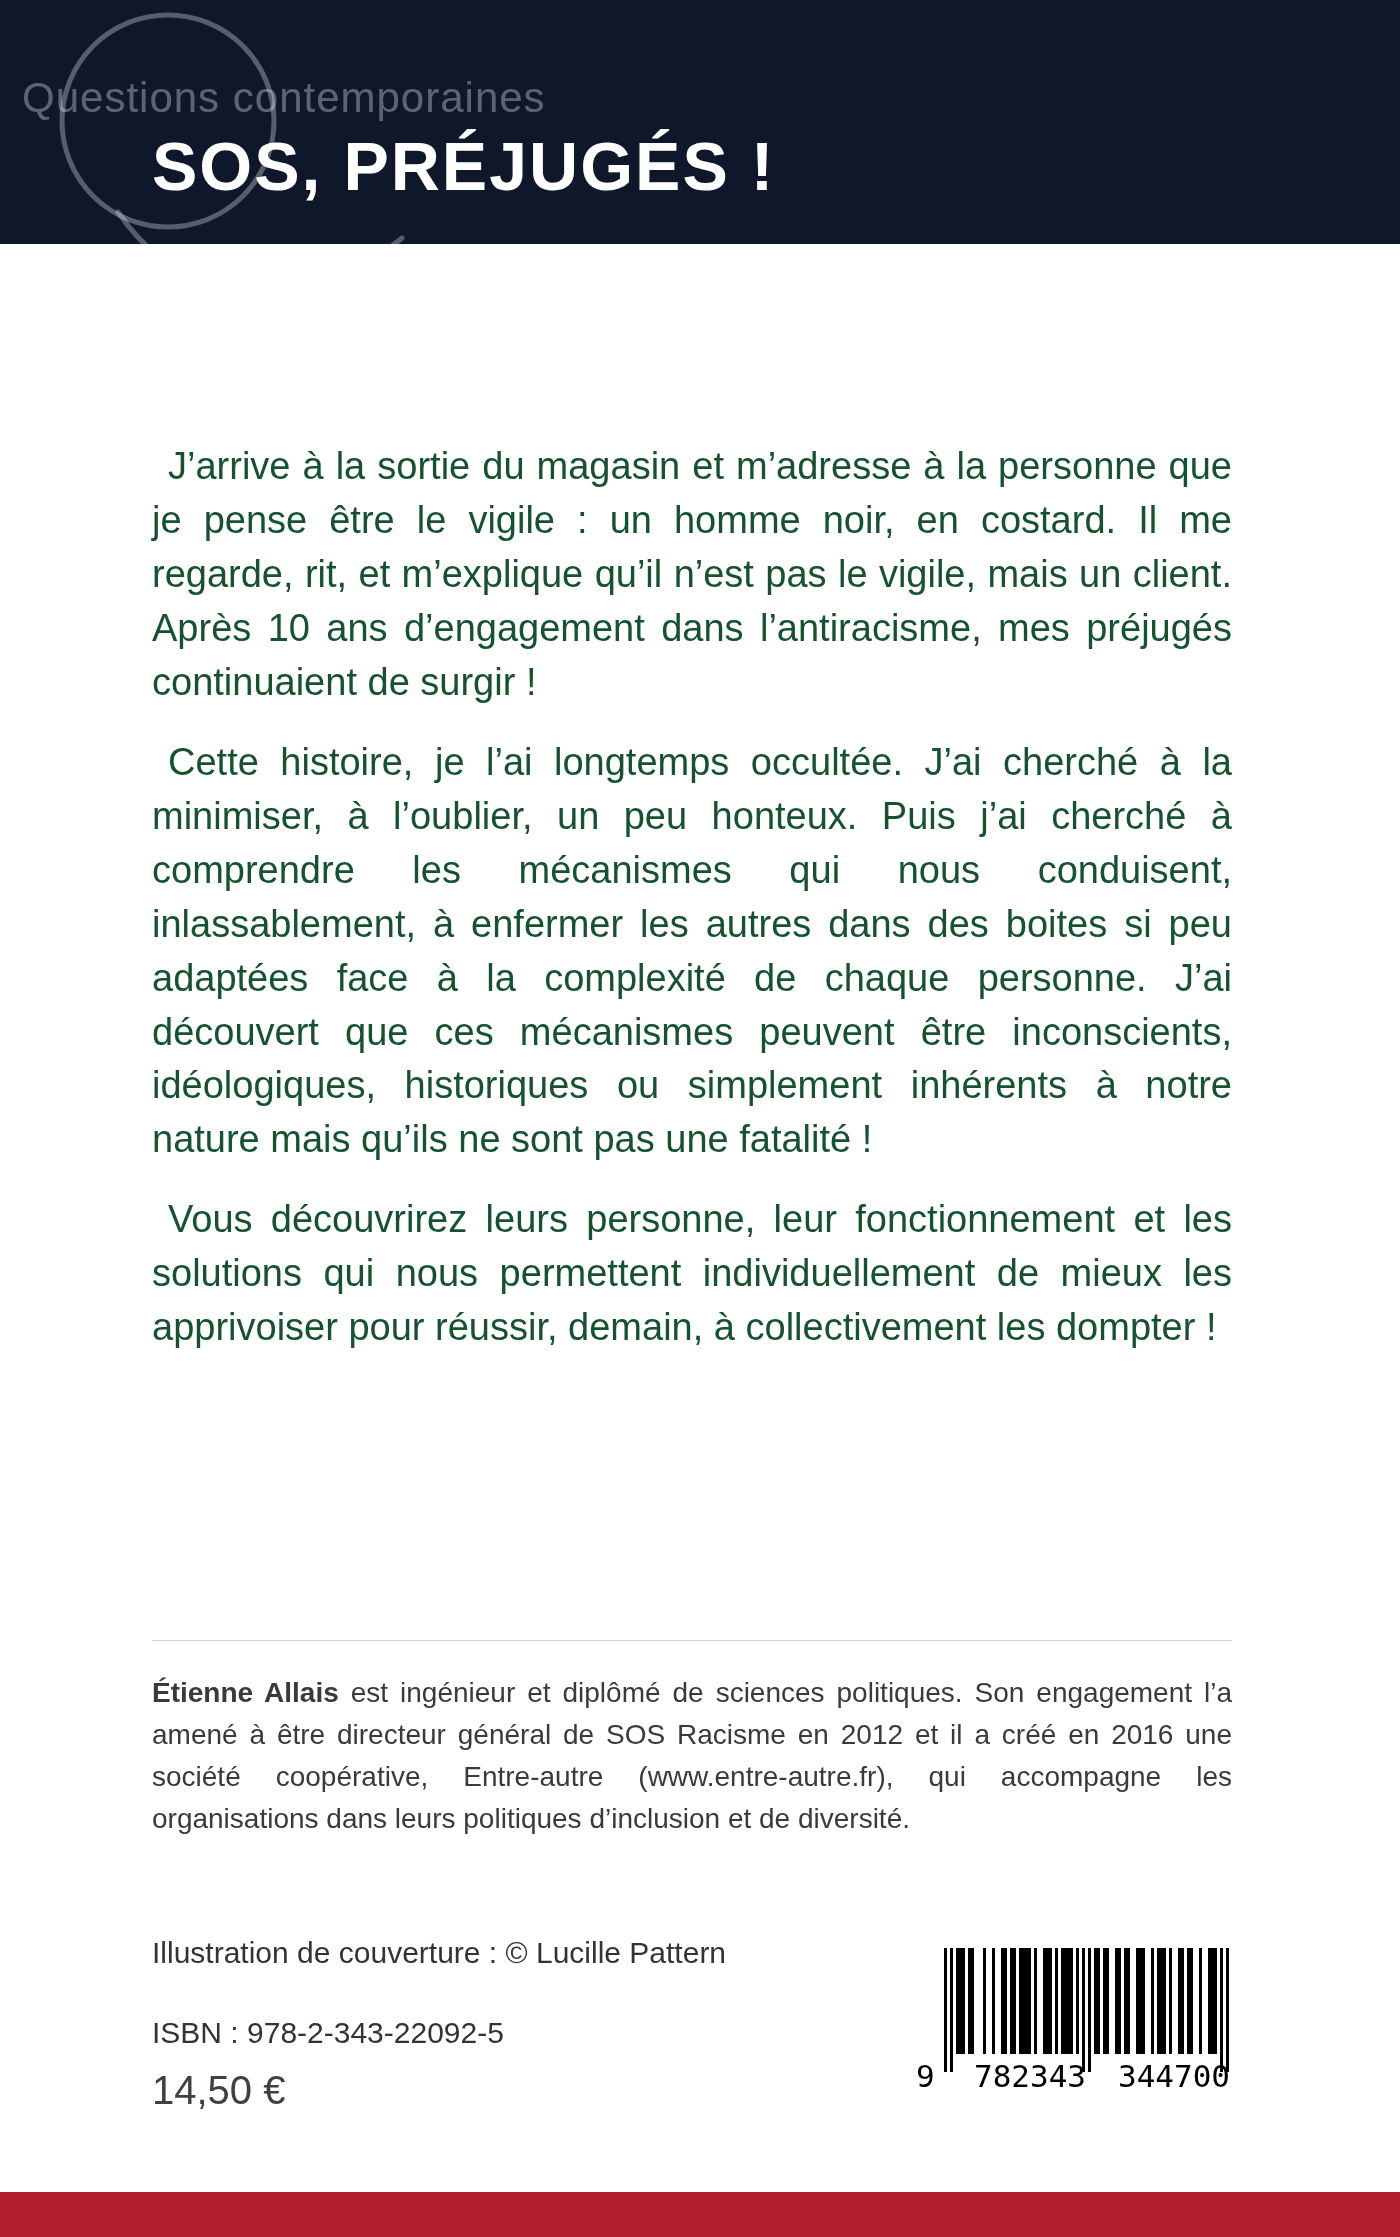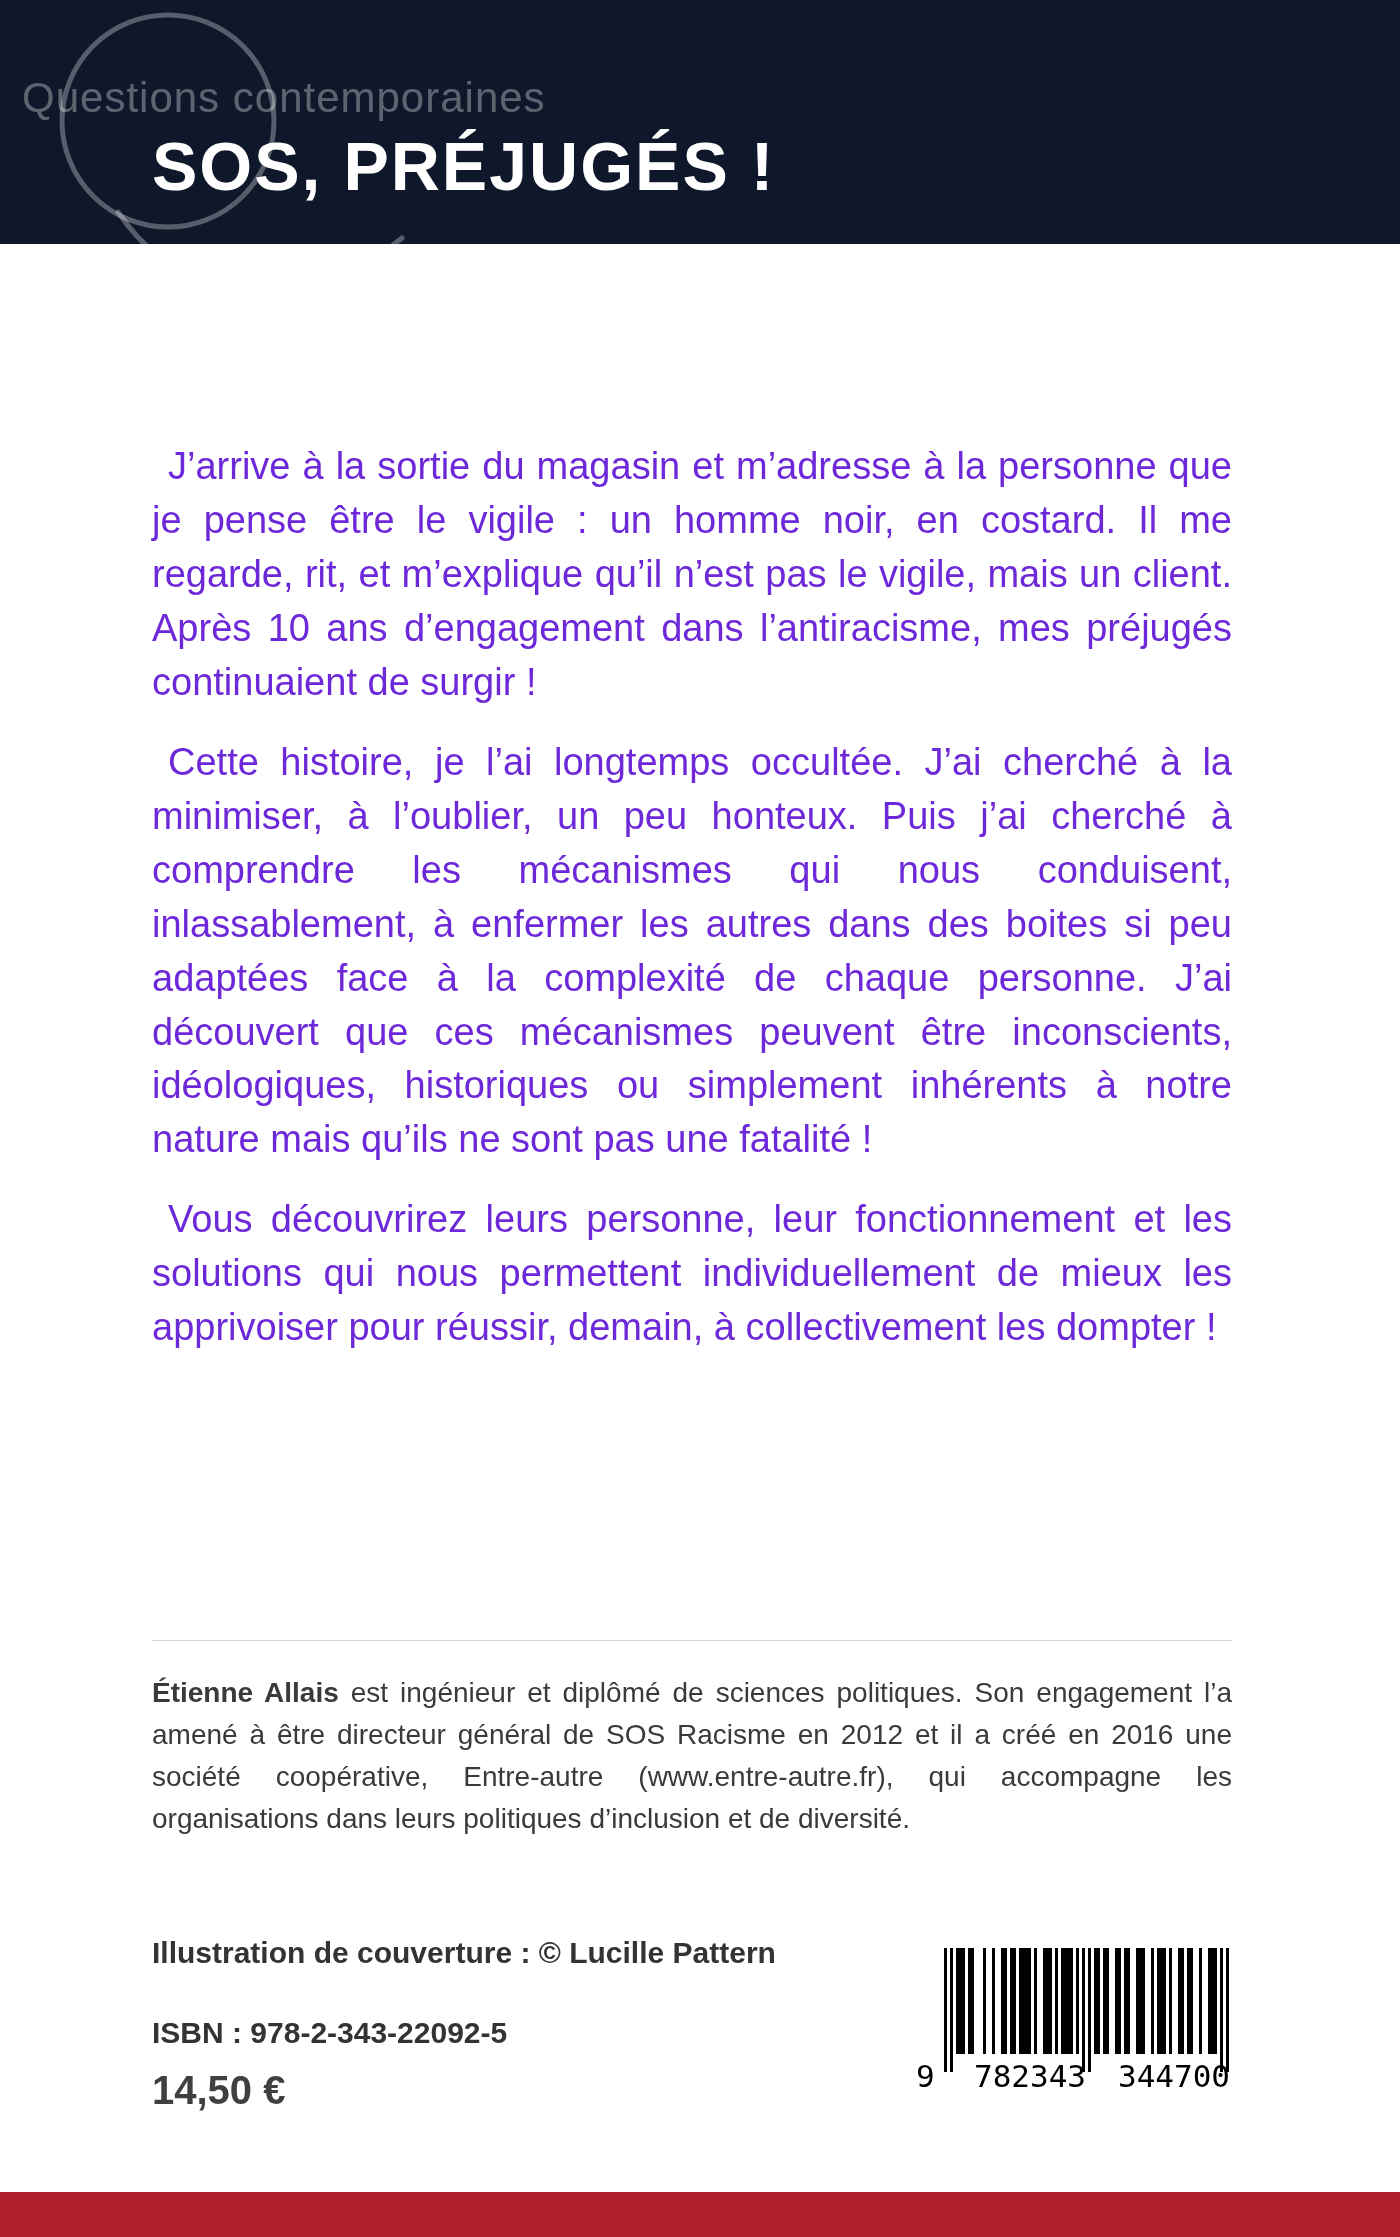--- a/index.html
+++ b/index.html
@@ -15,32 +15,32 @@
     color:rgba(255,255,255,.33);white-space:nowrap;
   }
   .title{
     position:absolute;left:152px;top:132px;width:1080px;text-align:left;
     font-size:68px;font-weight:600;letter-spacing:2px;color:#ffffff;line-height:1;
     white-space:nowrap;
   }
   
   .bodytext{
     position:absolute;left:152px;top:440px;width:1080px;
-    font-size:38px;line-height:1.42;color:#6d28d9;text-align:justify;
+    font-size:38px;line-height:1.42;color:#14532d;text-align:justify;
   }
   .bodytext p{margin:0 0 26px 0;text-indent:16px;}
   
   .divider{position:absolute;left:152px;top:1640px;width:1080px;height:1px;background:#d2d2d2;}
   .bio{
     position:absolute;left:152px;top:1672px;width:1080px;
     font-size:28px;line-height:1.5;color:#3a3a3a;text-align:justify;
   }
   .bio .author{font-weight:700;}
   
-  .credit{position:absolute;left:152px;color:#333;white-space:nowrap;font-weight:bold;}
+  .credit{position:absolute;left:152px;color:#333;white-space:nowrap;}
   .illus{top:1936px;font-size:30px;}
   .isbn{top:2016px;font-size:30px;}
   .price{top:2068px;font-size:40px;color:#404040;}
   
   .barcode{position:absolute;left:916px;top:1948px;width:320px;height:172px;background:#fff;}
   .bc-bars{position:absolute;left:28px;top:0;width:285px;height:124px;}
   .bc-bar{position:absolute;top:0;width:3px;background:#000;}
   .bc-digits{
     position:absolute;left:0;top:110px;width:314px;
     display:grid;grid-template-columns:26px 1fr 1fr;

